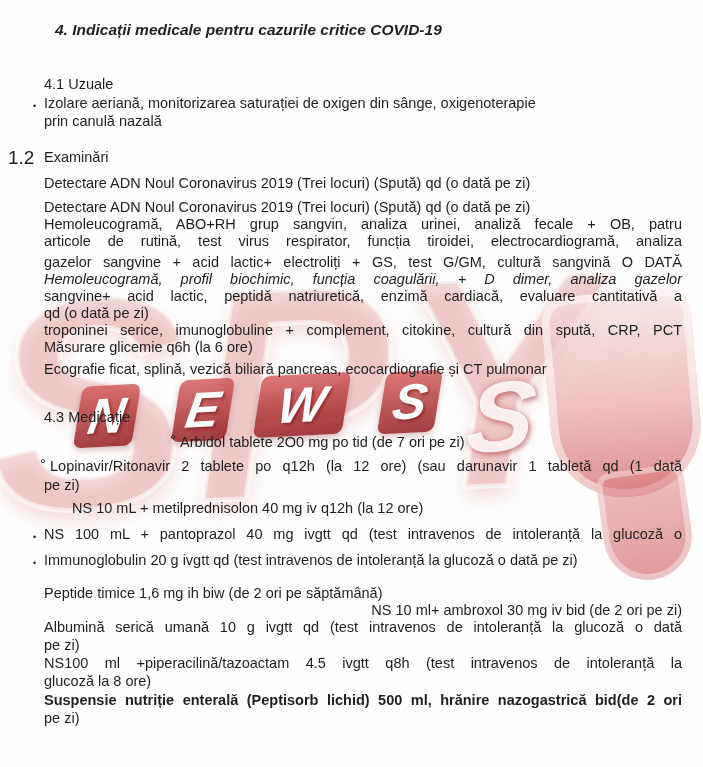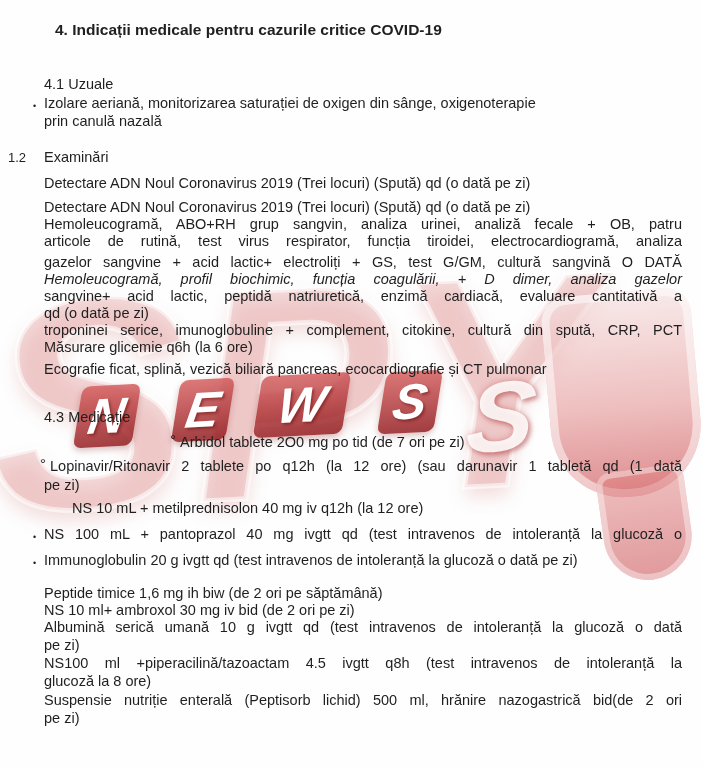--- a/index.html
+++ b/index.html
@@ -55,25 +55,25 @@
     text-shadow:0 0 7px rgba(200,90,90,0.55),3px 3px 4px rgba(150,30,30,0.35);
     transform:skewX(-10deg) rotate(-4deg);
   }
   
   .content{
     position:absolute;left:44px;top:0;width:638px;z-index:1;
   }
   .line{position:relative;line-height:17px;}
   .line .txt{display:block;white-space:nowrap;}
   .line.j .txt{white-space:normal;text-align:justify;text-align-last:justify;}
-  .line.title{font-weight:bold;font-size:15.5px;line-height:19px;}
+  .line.title{font-weight:bold;font-size:15.5px;line-height:19px;font-style:italic;}
   .marker{position:absolute;top:0;}
   .marker.dot{font-size:9px;top:3px;}
   .marker.deg{font-size:15px;top:-3px;}
-  .marker.num{font-size:13px;text-align:center;}
+  .marker.num{font-size:19px;text-align:center;}
 </style>
 </head>
 <body>
 
 <div class="page">
   <div class="watermark">
     <div class="wm-giant">SPY</div>
     <div class="wm-bowl"></div>
     <div class="wm-tail"></div>
     <div class="wm-news">
@@ -156,35 +156,35 @@
         <span class="marker dot" style="left: -11px;">•</span>
         <span class="txt">NS 100 mL + pantoprazol 40 mg ivgtt qd (test intravenos de intoleranță la glucoză o</span>
       </div>
       <div class="line" style="margin-top: 9px;">
         <span class="marker dot" style="left: -11px;">•</span>
         <span class="txt">Immunoglobulin 20 g ivgtt qd (test intravenos de intoleranță la glucoză o dată pe zi)</span>
       </div>
       <div class="line" style="margin-top: 16px;">
         <span class="txt">Peptide timice 1,6 mg ih biw (de 2 ori pe săptămână)</span>
       </div>
-      <div class="line" style="margin-top: 0px;">
+      <div class="line" style="margin-top: 0px; text-align: right;">
         <span class="txt">NS 10 ml+ ambroxol 30 mg iv bid (de 2 ori pe zi)</span>
       </div>
       <div class="line j" style="">
         <span class="txt">Albumină serică umană 10 g ivgtt qd (test intravenos de intoleranță la glucoză o dată</span>
       </div>
       <div class="line" style="margin-top: 1px;">
         <span class="txt">pe zi)</span>
       </div>
       <div class="line j" style="margin-top: 1px;">
         <span class="txt">NS100 ml +piperacilină/tazoactam 4.5 ivgtt q8h (test intravenos de intoleranță la</span>
       </div>
       <div class="line" style="margin-top: 1px;">
         <span class="txt">glucoză la 8 ore)</span>
       </div>
-      <div class="line j" style="margin-top: 2px;">
+      <div class="line j" style="margin-top: 2px; font-weight: bold;">
         <span class="txt">Suspensie nutriție enterală (Peptisorb lichid) 500 ml, hrănire nazogastrică bid(de 2 ori</span>
       </div>
       <div class="line" style="margin-top: 1px;">
         <span class="txt">pe zi)</span>
       </div>
     </div>
 </div>
 
 </body></html>

